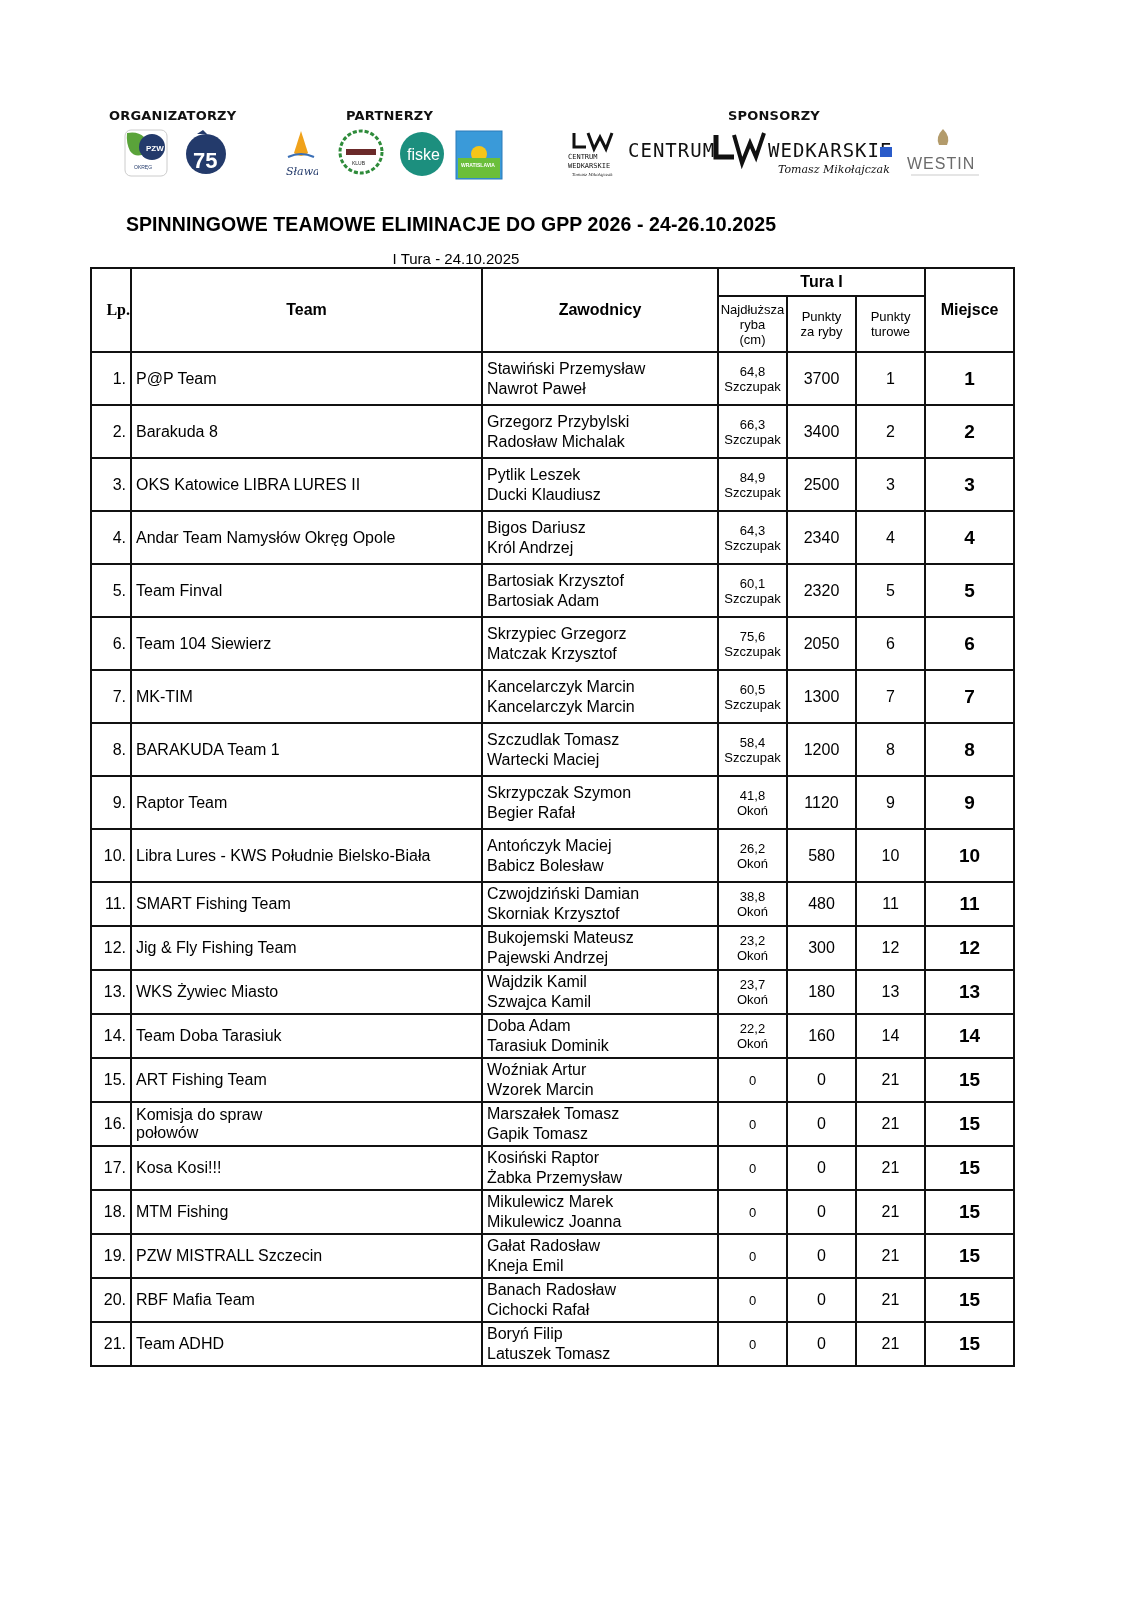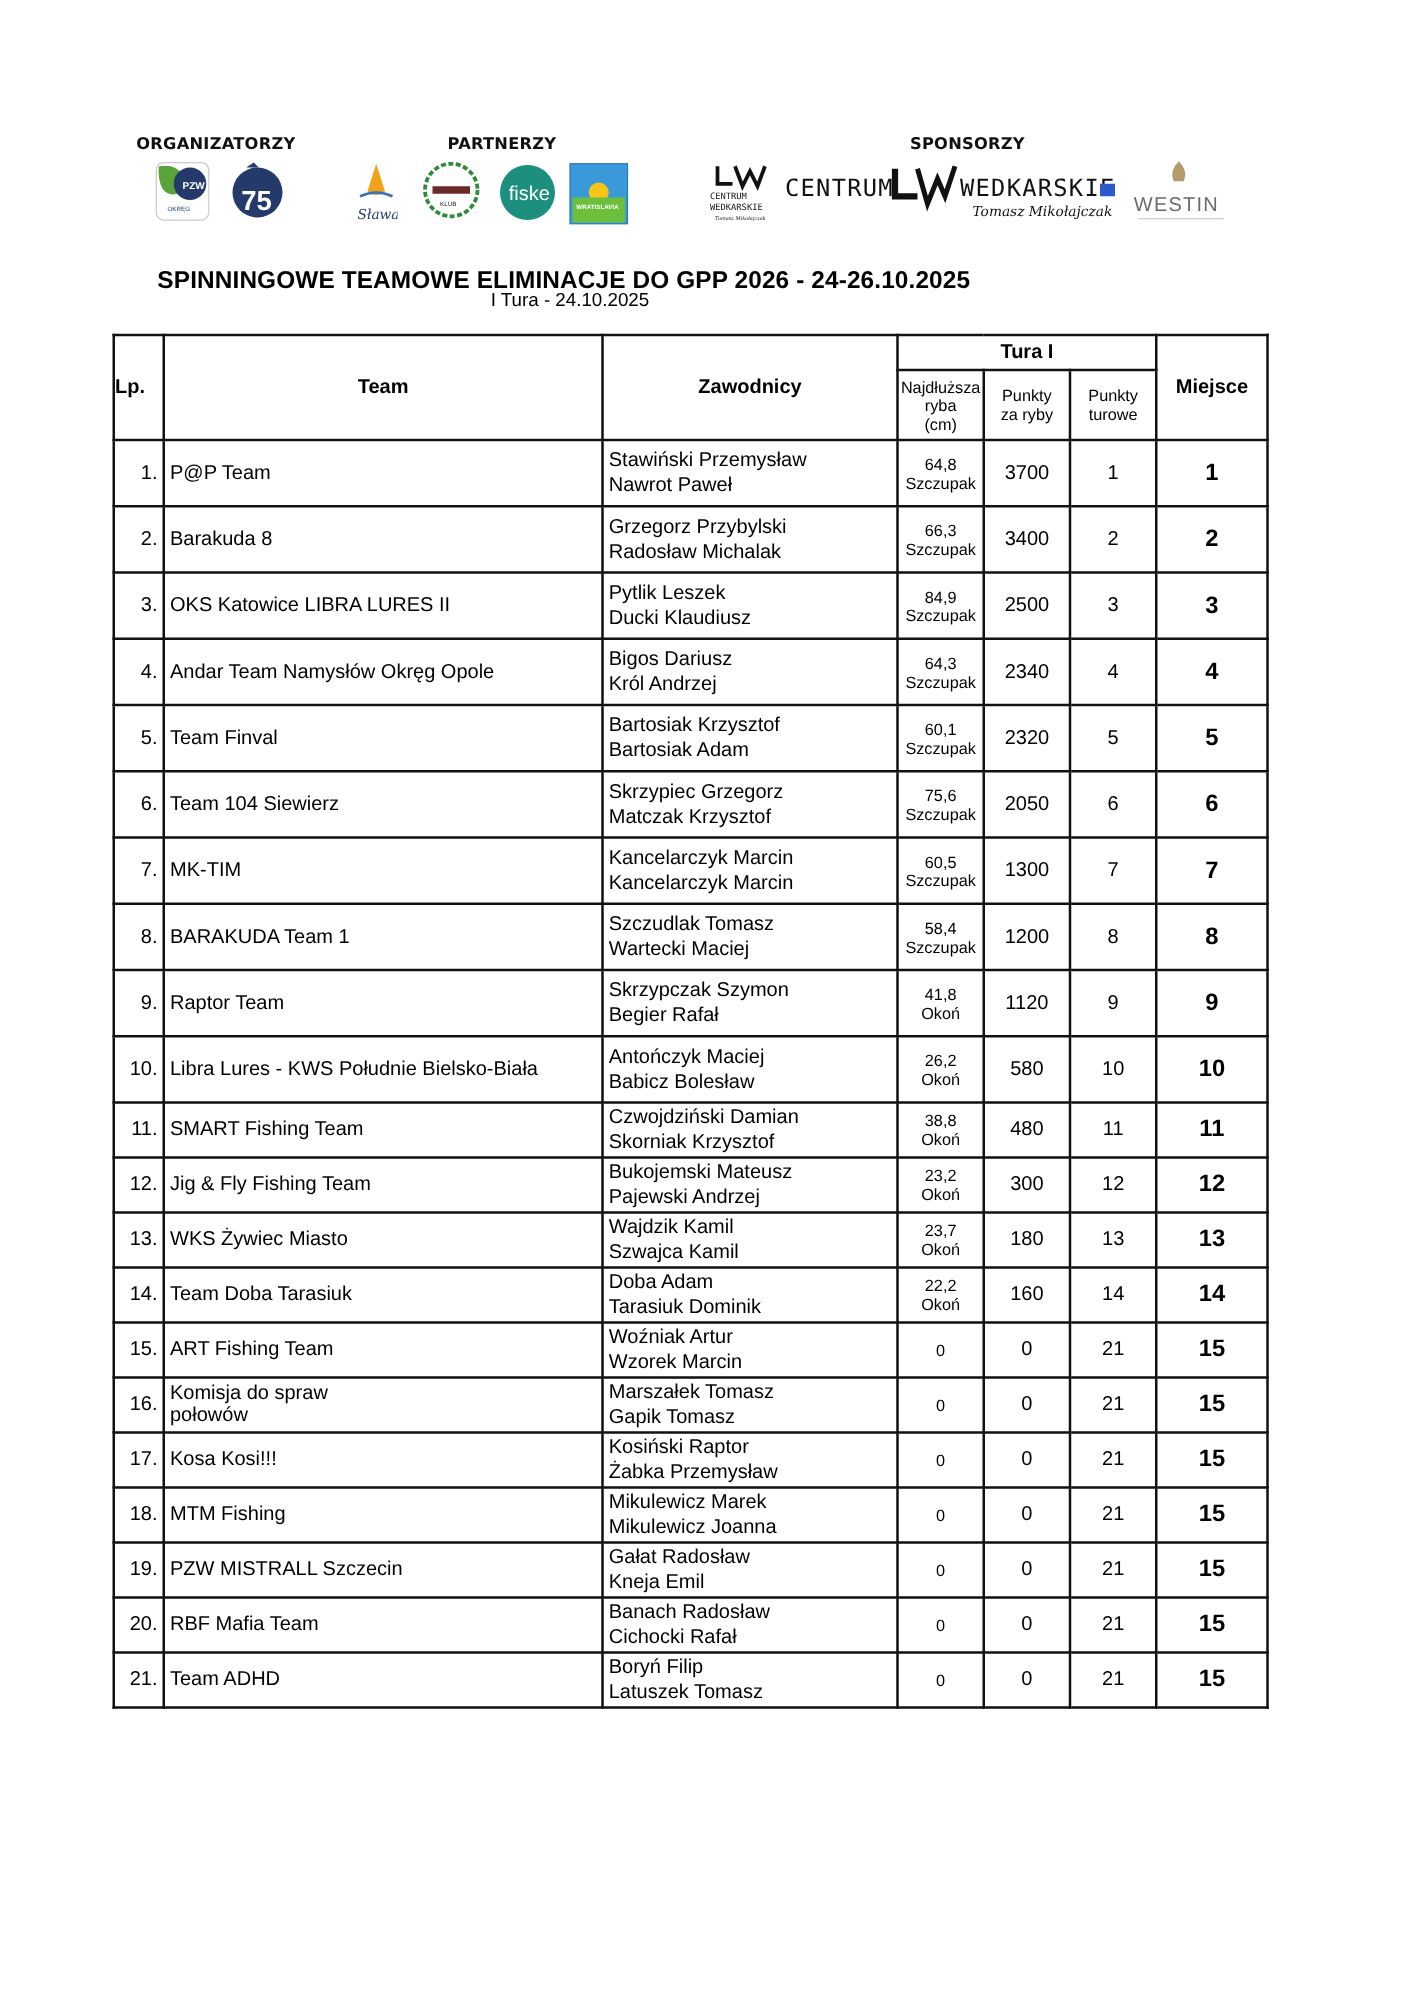--- a/index.html
+++ b/index.html
@@ -3,43 +3,43 @@
 <meta charset="utf-8">
 <style>
   html, body { margin: 0; padding: 0; background: #ffffff; }
   body { width: 1123px; height: 1600px; position: relative; font-family: "Liberation Sans", sans-serif; color: #000; overflow: hidden; }
 
   .logos { position: absolute; top: 105px; left: 0; width: 1123px; height: 85px; }
   .group-label { position: absolute; font-family: "DejaVu Sans", sans-serif; font-weight: bold; font-size: 13px; letter-spacing: 0.2px; color: #111; }
   .logo { position: absolute; }
 
   .title { position: absolute; top: 213px; left: 0; width: 902px; text-align: center; font-size: 19.5px; font-weight: bold; letter-spacing: 0.1px; }
-  .subtitle { position: absolute; top: 232px; left: 0; width: 912px; text-align: center; font-size: 15px; }
+  .subtitle { position: absolute; top: 250px; left: 0; width: 912px; text-align: center; font-size: 15px; }
 
   table.results { position: absolute; top: 267px; left: 90px; width: 923px; border-collapse: collapse; table-layout: fixed; }
   table.results td, table.results th { border: 2px solid #111; padding: 0; vertical-align: middle; }
   th { font-weight: bold; font-size: 16px; }
   th.sub { font-weight: normal; font-size: 13px; line-height: 15px; }
   .c-lp { width: 38px; text-align: right; padding-right: 4px !important; font-size: 16px; }
   .c-team { text-align: left; padding-left: 4px !important; font-size: 16px; }
   .c-zaw { text-align: left; padding-left: 4px !important; font-size: 16px; line-height: 20px; }
   .c-fish { text-align: center; font-size: 13px; line-height: 15px; }
   .c-pts { text-align: center; font-size: 16px; }
   .c-tur { text-align: center; font-size: 16px; }
   .c-place { text-align: center; font-size: 19px; font-weight: bold; }
   tr.big td { height: 51px; }
   tr.small td { height: 42px; }
-  th.lp-h { text-align: left; }
+  th.lp-h { text-align: right; font-family: Liberation Serif, serif; }
 </style>
 </head>
 <body>
 
 <div class="logos">
   <div class="group-label" style="left:109px;top:3px;">ORGANIZATORZY</div>
-  <div class="group-label" style="left:346px;top:3px;margin-left:12px;">PARTNERZY</div>
+  <div class="group-label" style="left:346px;top:3px;">PARTNERZY</div>
   <div class="group-label" style="left:728px;top:3px;">SPONSORZY</div>
 
   <svg class="logo" style="left:124px;top:24px;" width="44" height="48" viewBox="0 0 44 48">
     <rect x="1" y="1" width="42" height="46" rx="6" fill="#fff" stroke="#ccc"></rect>
     <path d="M3 4 Q14 2 20 8 Q16 16 22 24 Q12 30 6 22 Q2 14 3 4Z" fill="#5aa33a"></path>
     <circle cx="28" cy="18" r="13" fill="#233a6b"></circle>
     <text x="22" y="22" font-size="8" fill="#fff" font-family="Liberation Sans, sans-serif" font-weight="bold">PZW</text>
     <text x="10" y="40" font-size="5" fill="#233a6b" font-family="Liberation Sans, sans-serif">OKRĘG</text>
   </svg>
   <svg class="logo" style="left:185px;top:23px;" width="42" height="48" viewBox="0 0 42 48">

